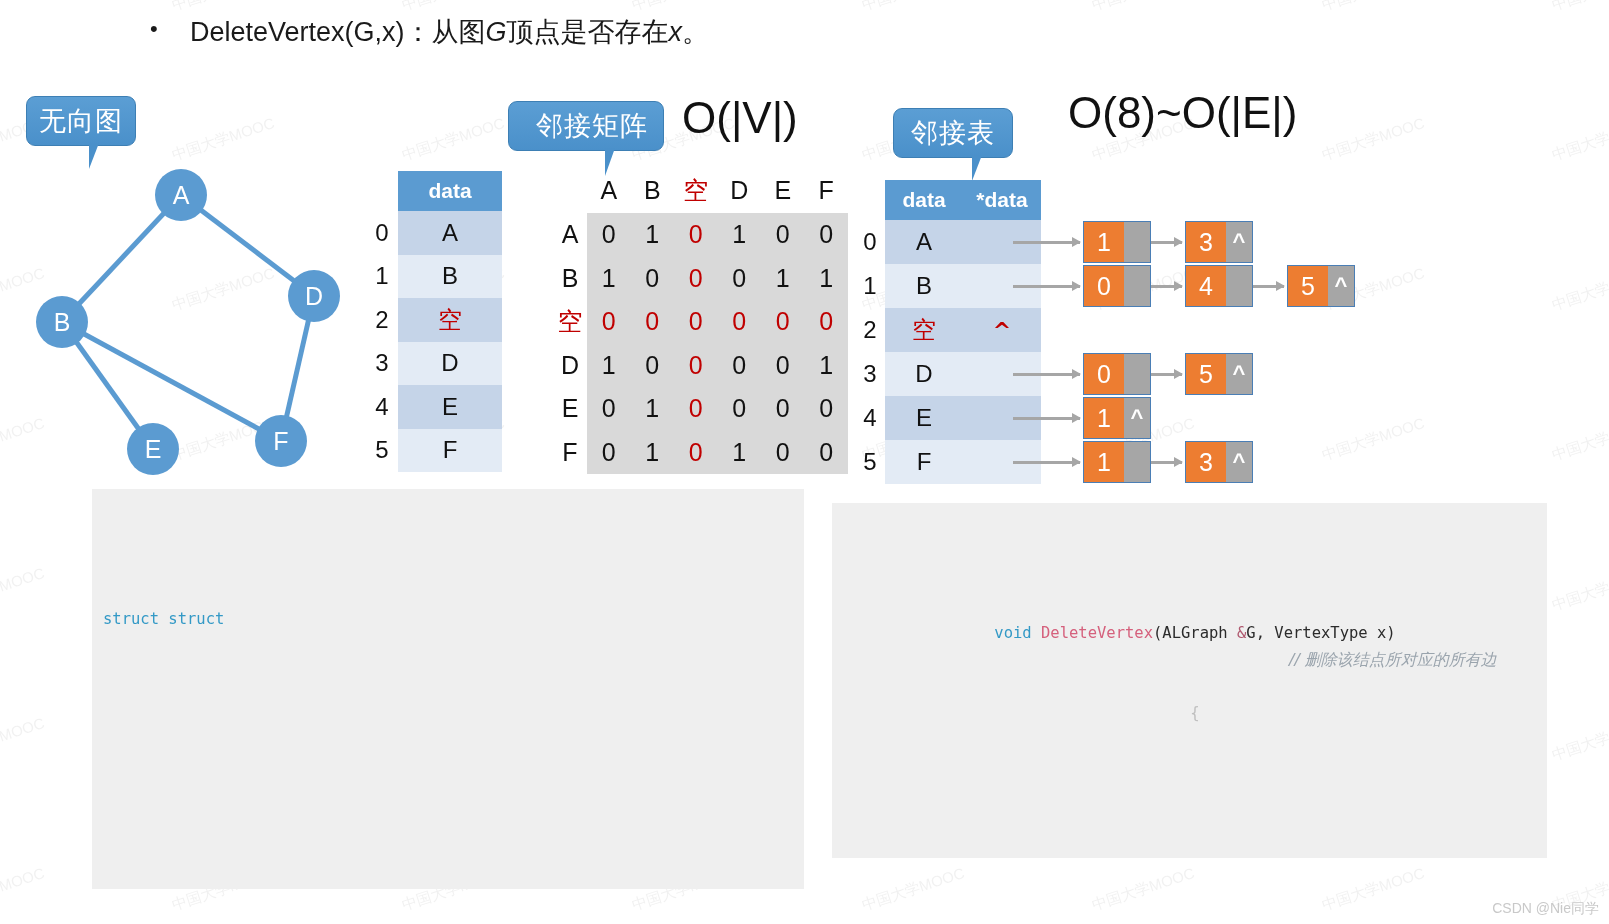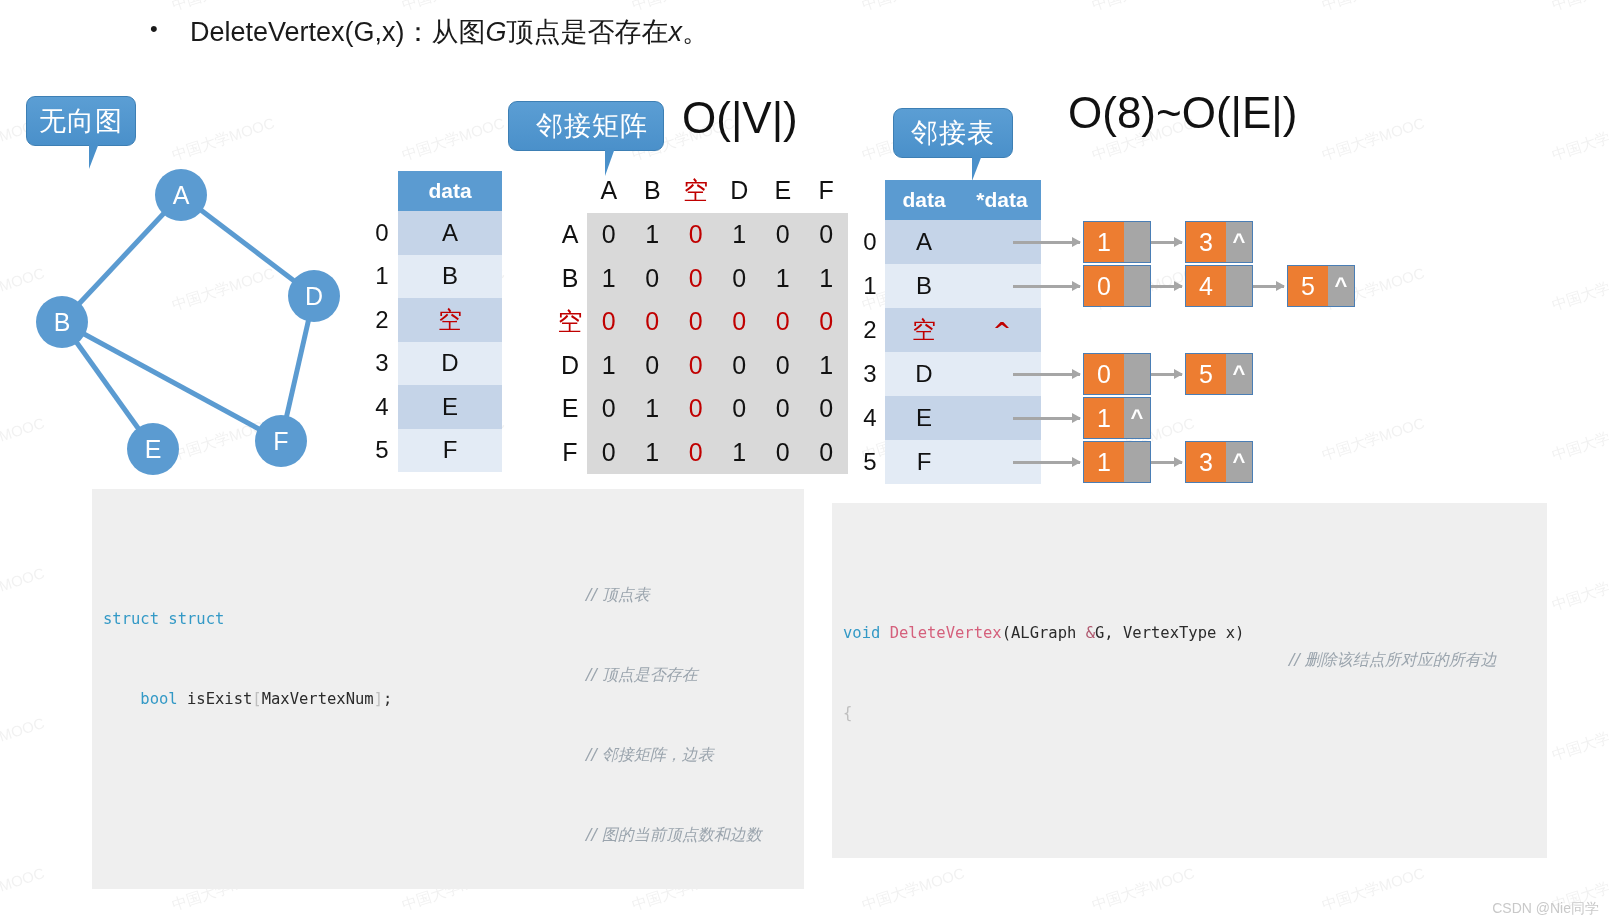--- a/index.html
+++ b/index.html
@@ -360,43 +360,36 @@
     <div class="arrow" style="left: 1151px; top: 460.5px; width: 31px;"></div>
     <div class="lnode" style="left: 1185px; top: 441px;">
       <div class="val">3</div>
       <div class="ptr">^</div>
     </div>
   </div>
 
 <div class="codepanel" style="left:92px;top:489px;width:712px;height:400px;">
   <div style="padding:11px 0 0 11px;">
     <div><span class="kw">struct</span> <span class="kw">struct</span></div>
-    <div>    <span class="kw">bool</span> isExist<span class="brc">[</span>MaxVertexNum<span class="brc">]</span>;</div>
-    
-    
-    
-    
-    
-    
-    
-    
-    
-    
-    
-    
-  </div>
-  <div class="cmtcol" style="left:494px;top:40px;">
-    <div>// 顶点表</div>
-    <div>// 顶点是否存在</div>
-    <div>// 邻接矩阵，边表</div>
-    <div>// 图的当前顶点数和边数</div>
-  </div>
-</div>
-
-<div class="codepanel" style="left:832px;top:503px;width:715px;height:355px;">
+    
+    
+    
+    
+    
+    
+    
+    
+    
+    
+    
+    
+  </div>
+</div>
+
+<div class="codepanel" style="left:832px;top:503px;width:715px;height:355px;text-align:center;">
   <div style="padding:11px 0 0 11px;">
     <div><span class="kw">void</span> <span class="fn">DeleteVertex</span>(ALGraph <span class="amp">&amp;</span>G, VertexType x)</div>
     <div><span class="brc">{</span></div>
     
     
     
     
     
     
     

